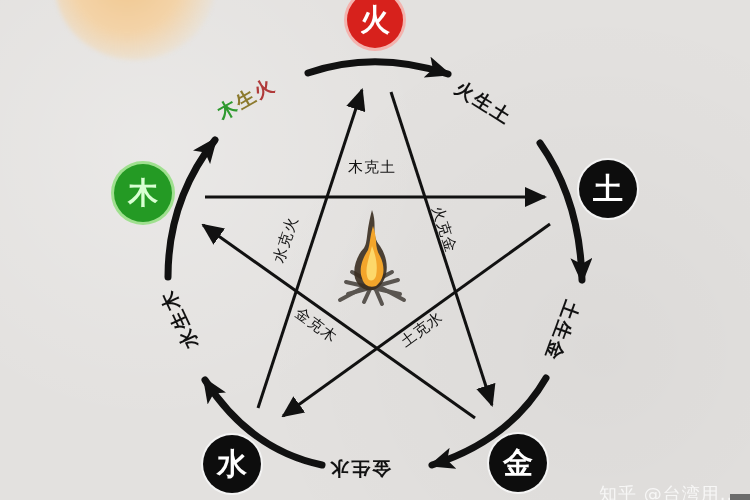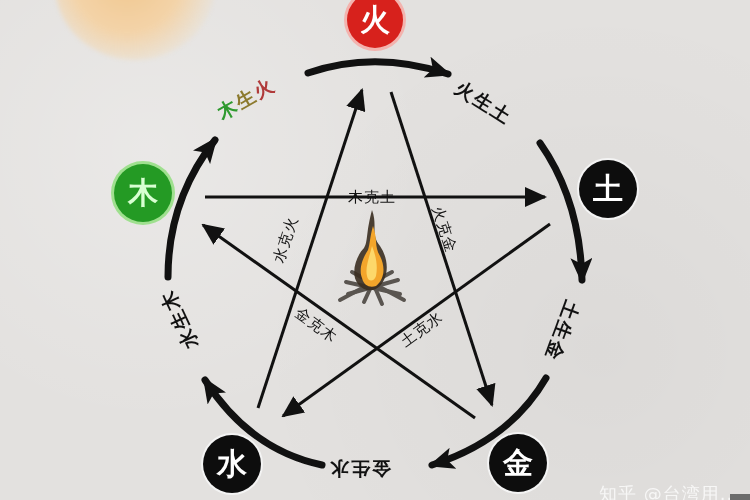--- a/index.html
+++ b/index.html
@@ -117,20 +117,20 @@
 </div>
 
 <div class="lbl" style="left:215px;top:86px;transform:rotate(-30deg);">
   <span style="color:#2f9a2f">木</span><span style="color:#8c7a2e">生</span><span style="color:#b03a3a">火</span>
 </div>
 <div class="lbl" style="left:452px;top:90px;transform:rotate(32deg);">火生土</div>
 <div class="lbl" style="left:530px;top:318px;transform:rotate(-70deg) scale(-1,-1);">土生金</div>
 <div class="lbl" style="left:328px;top:455px;transform:rotate(180deg);">金生水</div>
 <div class="lbl" style="left:148px;top:306px;transform:rotate(245deg);">水生木</div>
 
-<div class="ilbl" style="left:348px;top:188px;">木克土</div>
+<div class="ilbl" style="left:348px;top:158px;">木克土</div>
 <div class="ilbl" style="left:420px;top:220px;transform:rotate(72deg);">火克金</div>
 <div class="ilbl" style="left:398px;top:320px;transform:rotate(-36deg);">土克水</div>
 <div class="ilbl" style="left:292px;top:316px;transform:rotate(36deg);">金克木</div>
 <div class="ilbl" style="left:262px;top:230px;transform:rotate(-72deg);">水克火</div>
 
 <div class="wm">知乎 @台湾用...</div>
 <div class="wm-bar"></div>
 
 </body></html>

